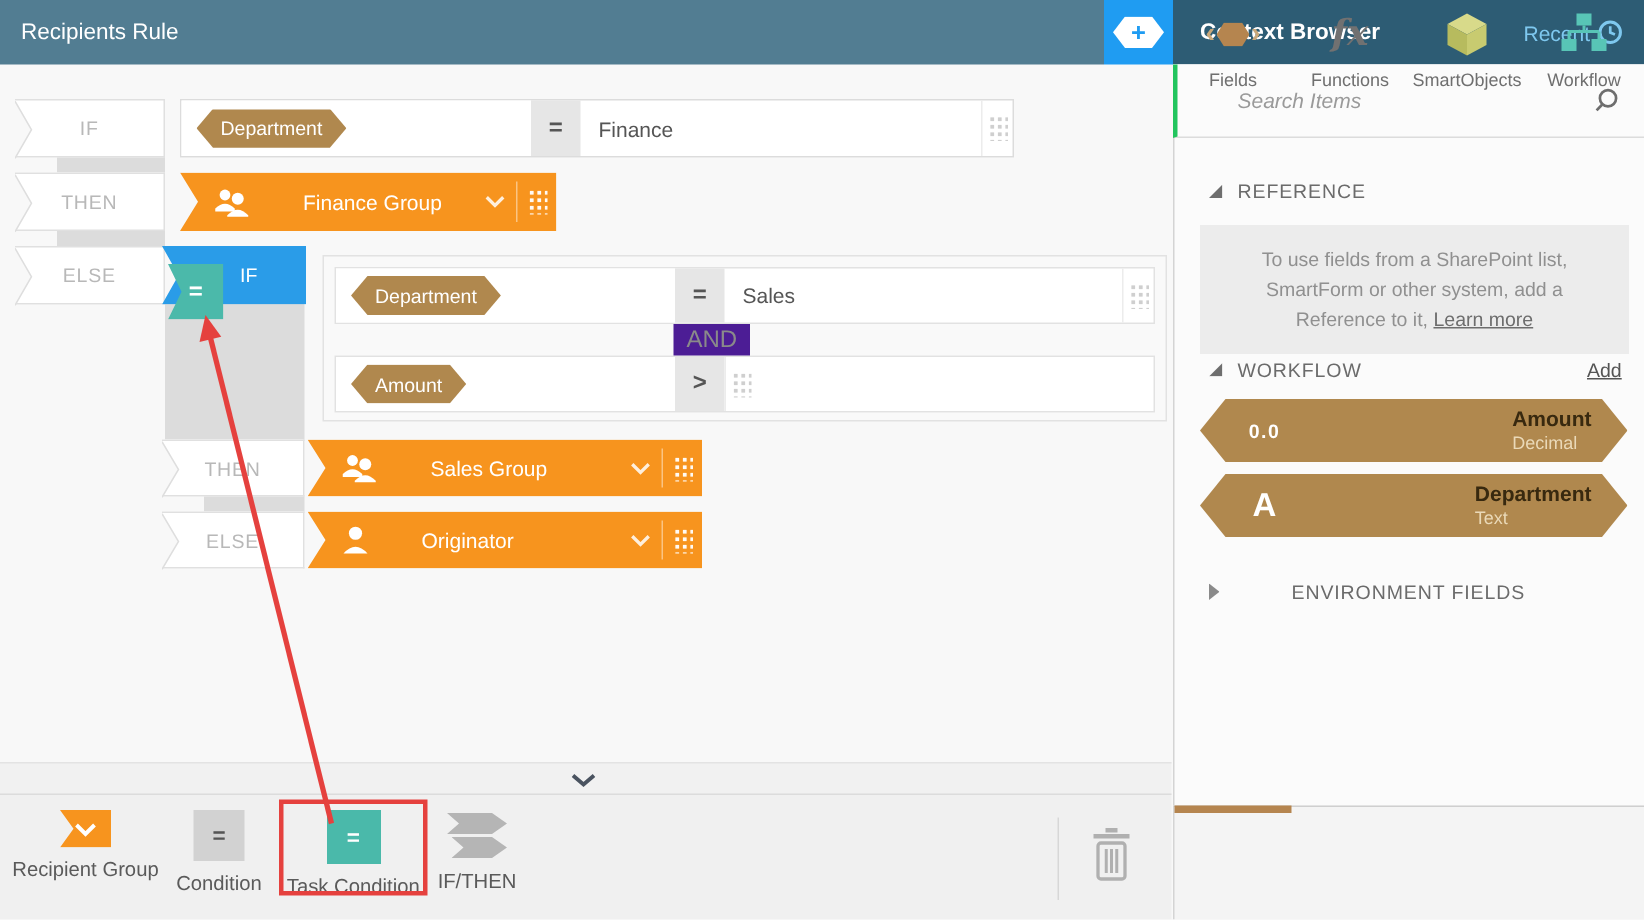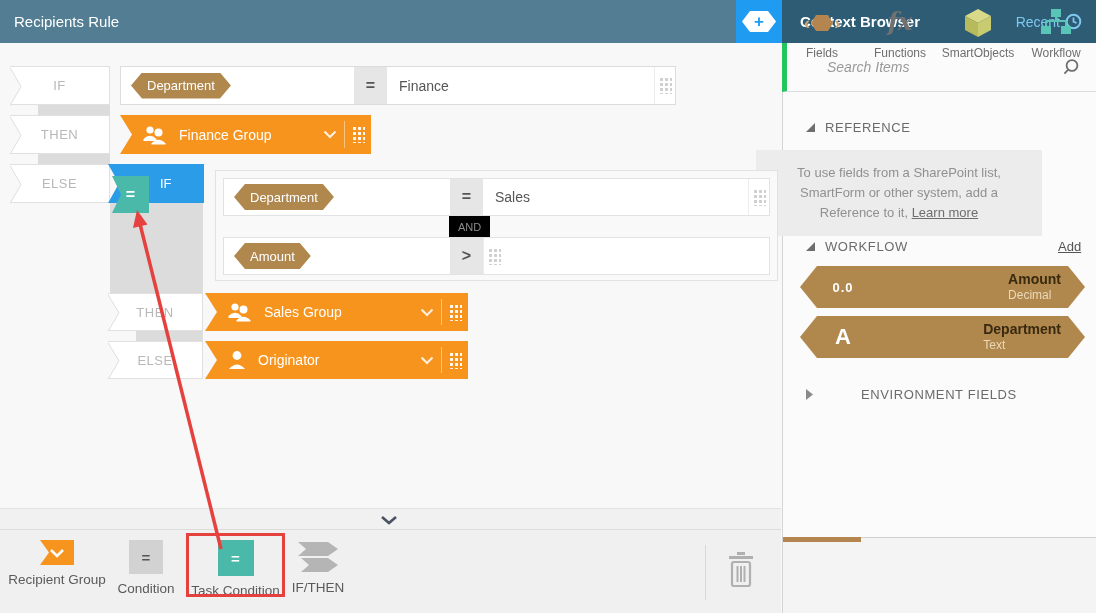--- a/index.html
+++ b/index.html
@@ -13,29 +13,29 @@
   .add-btn{left:736px;top:0;width:46px;height:43px;background:#1f9cf2;display:flex;align-items:center;justify-content:center;cursor:pointer;}
   .hex-tag-icon{width:34px;height:21px;background:#fff;display:flex;align-items:center;justify-content:center;
     clip-path:polygon(8px 0,calc(100% - 8px) 0,100% 50%,calc(100% - 8px) 100%,8px 100%,0 50%);}
   .hex-tag-icon span{color:#1f9cf2;font-weight:bold;font-size:17px;line-height:19px;}
   .cb-header{left:782px;top:0;width:314px;height:43px;background:#2d5c74;color:#fff;display:flex;align-items:center;padding:0 14px 0 18px;}
   .cb-title{font-size:15px;font-weight:bold;flex:1;}
   .recent{color:#7ec8ef;font-size:14px;display:flex;align-items:center;gap:5px;cursor:pointer;}
 
   
   .panel{left:782px;top:43px;width:314px;height:494px;background:#fbfbfb;border-left:1px solid #d4d4d4;}
-  .search-row{left:782px;top:43px;width:314px;height:49px;background:#fbfbfb;border-left:5px solid #22c55e;
+  .search-row{left:782px;top:43px;width:314px;height:49px;background:#fbfbfb;border-left:3px solid #22c55e;
     border-bottom:1px solid #dcdcdc;display:flex;align-items:center;padding:0 16px 0 40px;}
   .search-row input{flex:1;border:none;outline:none;background:transparent;font-size:14px;color:#555;
     font-family:"Liberation Sans","DejaVu Sans",sans-serif;}
   .search-row input::placeholder{color:#9a9a9a;font-style:italic;}
   .sec-head{display:flex;align-items:center;gap:10px;color:#6b6b6b;font-size:13px;letter-spacing:.6px;cursor:pointer;}
   .tri-open{width:9px;height:9px;background:#6e6e6e;clip-path:polygon(100% 0,100% 100%,0 100%);}
   .tri-closed{width:7px;height:11px;background:#8a8a8a;clip-path:polygon(0 0,100% 50%,0 100%);}
-  .info-box{left:756px;top:150px;width:286px;background:#ececec;color:#909090;font-size:13px;line-height:1.55;
+  .info-box{left:800px;top:150px;width:286px;background:#ececec;color:#909090;font-size:13px;line-height:1.55;
     text-align:center;padding:13px 16px;}
   .info-box a{color:#6d6d6d;text-decoration:underline;cursor:pointer;}
   .add-link{color:#555;font-size:13px;text-decoration:underline;cursor:pointer;}
   .wf-tag{left:800px;width:285px;height:42px;background:#b0884e;display:flex;align-items:center;cursor:grab;
     clip-path:polygon(17px 0,calc(100% - 17px) 0,100% 50%,calc(100% - 17px) 100%,17px 100%,0 50%);padding:0 24px 0 26px;justify-content:space-between;}
   .wf-ico{width:34px;color:#fff;font-weight:bold;text-align:center;}
   .wf-txt{margin-left:8px;line-height:1.25;}
   .wf-name{font-size:14px;font-weight:bold;color:#38290f;}
   .wf-type{font-size:12px;color:#ead9b8;}
 
@@ -60,30 +60,30 @@
   .cval{font-size:14px;color:#555;padding-left:12px;display:flex;align-items:center;flex:1;cursor:text;text-align:right;}
   .opcell{width:33px;background:#e6e6e6;display:flex;align-items:center;justify-content:center;
     color:#555;font-weight:bold;font-size:16px;cursor:pointer;}
   .tag{height:26px;background:#b0884e;color:#fff;font-size:13px;display:flex;align-items:center;padding:0 16px;
     clip-path:polygon(11px 0,calc(100% - 11px) 0,100% 50%,calc(100% - 11px) 100%,11px 100%,0 50%);}
   .dots{width:13px;height:17px;align-self:center;background-image:radial-gradient(circle,#cfcfcf 1.4px,transparent 1.6px);
     background-size:5px 5px;cursor:grab;}
   .dotcell{width:21px;display:flex;align-items:center;justify-content:center;border-left:1px solid #ececec;}
   .obar{background:#f7941e;color:#fff;display:flex;align-items:center;padding-left:22px;cursor:pointer;
     clip-path:polygon(0 0,100% 0,100% 100%,0 100%,12px 50%);}
-  .obar .olbl{font-size:14px;margin-left:11px;flex:1;}
+  .obar .olbl{font-size:14px;margin-left:34px;flex:1;}
   .odiv{width:1px;height:70%;background:rgba(255,255,255,.45);margin:0 7px;}
   .odots{width:13px;height:17px;margin-right:6px;background-image:radial-gradient(circle,rgba(255,255,255,.95) 1.4px,transparent 1.6px);background-size:5px 5px;cursor:grab;}
   .blue-if{background:#2a9ce8;color:#fff;font-size:13px;display:flex;align-items:center;padding-left:52px;cursor:pointer;
     clip-path:polygon(0 0,100% 0,100% 100%,0 100%,11px 50%);}
   .teal-sq{background:#4bb9aa;color:#fff;font-weight:bold;font-size:16px;display:flex;align-items:center;justify-content:center;
     clip-path:polygon(0 0,100% 0,100% 100%,0 100%,9px 50%);cursor:pointer;}
   .ngroup{border:1px solid #e2e2e2;background:#f9f9f9;padding:7px;}
   .nrow{height:38px;background:#fff;border:1px solid #e2e2e2;display:flex;align-items:stretch;}
-  .andcell{position:absolute;width:41px;height:21px;background:#000000;color:#8a8a8a;font-size:11px;
+  .andcell{position:absolute;width:51px;height:21px;background:#4c1d95;color:#8a8a8a;font-size:16px;
     display:flex;align-items:center;justify-content:center;}
 
   
   .collapse-strip{left:0;top:508px;width:781px;height:22px;background:#f1f1f1;border-top:1px solid #e3e3e3;
     border-bottom:1px solid #dcdcdc;cursor:pointer;}
   .toolbar{left:0;top:530px;width:781px;height:83px;background:#f0f0f0;}
   .titem{position:absolute;display:flex;flex-direction:column;align-items:center;gap:7px;cursor:pointer;}
   .titem .tlbl{font-size:13.5px;color:#5a5a5a;}
   .rg-ico{width:34px;height:25px;background:#f7941e;display:flex;align-items:center;justify-content:center;
     clip-path:polygon(0 0,100% 0,100% 100%,0 100%,9px 50%);}

